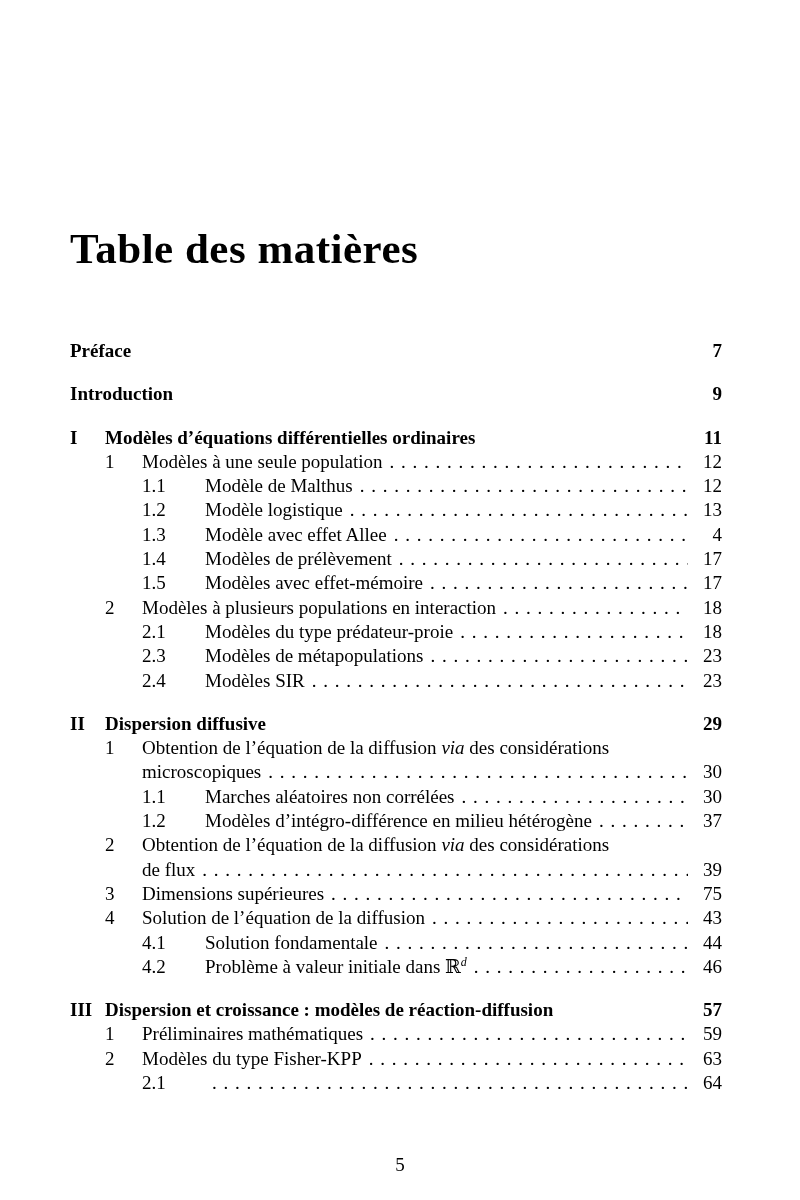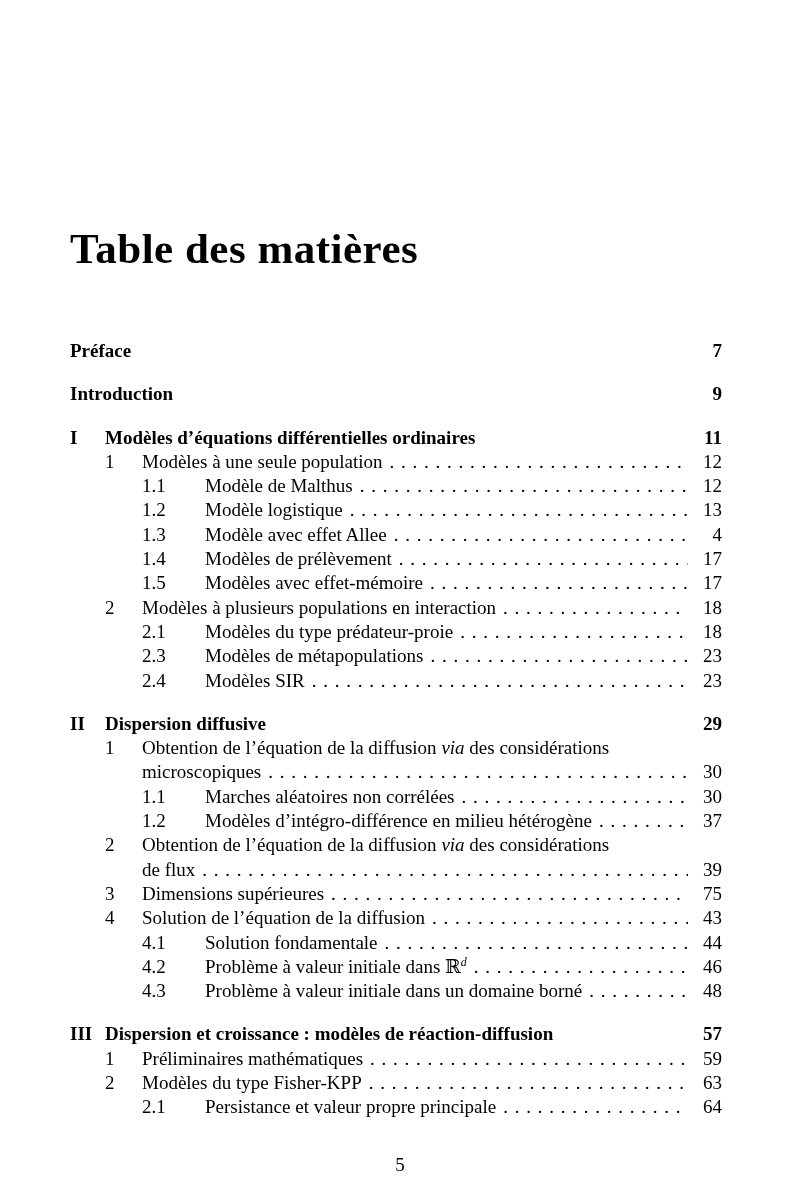--- a/index.html
+++ b/index.html
@@ -195,26 +195,20 @@
       <span>Solution fondamentale</span>
       <span class="dots"></span>
       <span class="pnum">44</span>
     </div>
     <div class="row">
       <span class="ssnum">4.2</span>
       <span><span>Problème à valeur initiale dans ℝ</span><sup class="supd"><i>d</i></sup></span>
       <span class="dots"></span>
       <span class="pnum">46</span>
     </div>
-    <div class="row">
-      <span class="ssnum">4.3</span>
-      <span>Problème à valeur initiale dans un domaine borné</span>
-      <span class="dots"></span>
-      <span class="pnum">48</span>
-    </div>
 
     <div class="row chap">
       <span class="cnum">III</span>
       <span>Dispersion et croissance : modèles de réaction-diffusion</span>
       <span class="spacer"></span>
       <span class="pnum">57</span>
     </div>
 
     <div class="row">
       <span class="snum">1</span>
@@ -223,21 +217,20 @@
       <span class="pnum">59</span>
     </div>
     <div class="row">
       <span class="snum">2</span>
       <span>Modèles du type Fisher-KPP</span>
       <span class="dots"></span>
       <span class="pnum">63</span>
     </div>
     <div class="row">
       <span class="ssnum">2.1</span>
-      <span>Persistance et valeur propre principale</span>
       <span class="dots"></span>
       <span class="pnum">64</span>
     </div>
 
   </div>
 
   <div class="footer">5</div>
 </div>
 
 </body></html>

